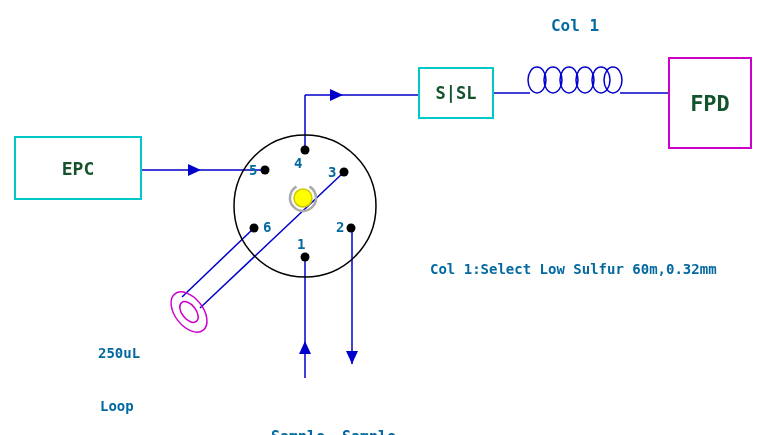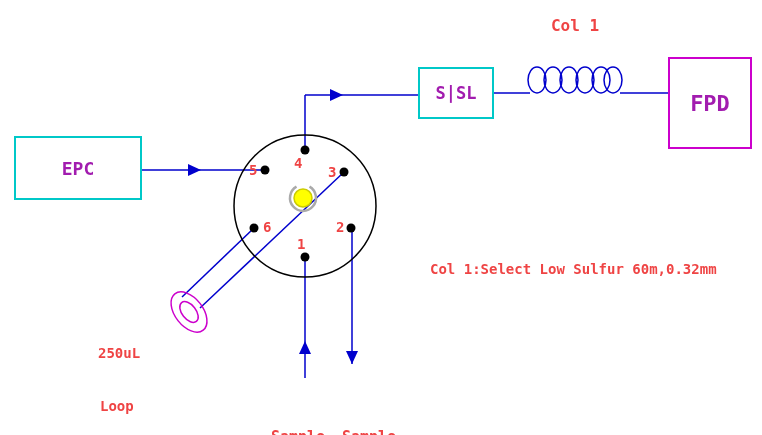--- a/index.html
+++ b/index.html
@@ -1,22 +1,22 @@
 <!DOCTYPE html>
 <html><head>
 <meta charset="utf-8">
 <style>
   * { margin:0; padding:0; box-sizing:border-box; }
   html,body { background:#ffffff; }
   body { font-family:"DejaVu Sans Mono","Liberation Mono",monospace; }
   .stage { position:relative; width:762px; height:435px; background:#ffffff; overflow:hidden; }
   .stage svg { position:absolute; left:0; top:0; }
-  .lbl { position:absolute; color:#ef4444; font-weight:bold; white-space:pre; line-height:1.25; }
+  .lbl { position:absolute; color:#0369a1; font-weight:bold; white-space:pre; line-height:1.25; }
   .box { position:absolute; display:flex; align-items:center; justify-content:center;
-         background:#ffffff; color:#a21caf; font-weight:bold; }
+         background:#ffffff; color:#14532d; font-weight:bold; }
   .box-cyan { border:2px solid #00c8c8; }
   .box-magenta { border:2px solid #cc00cc; }
   .center { text-align:center; }
 </style>
 </head>
 <body>
 
 <div class="stage">
 
   <svg width="762" height="435" viewBox="0 0 762 435">

